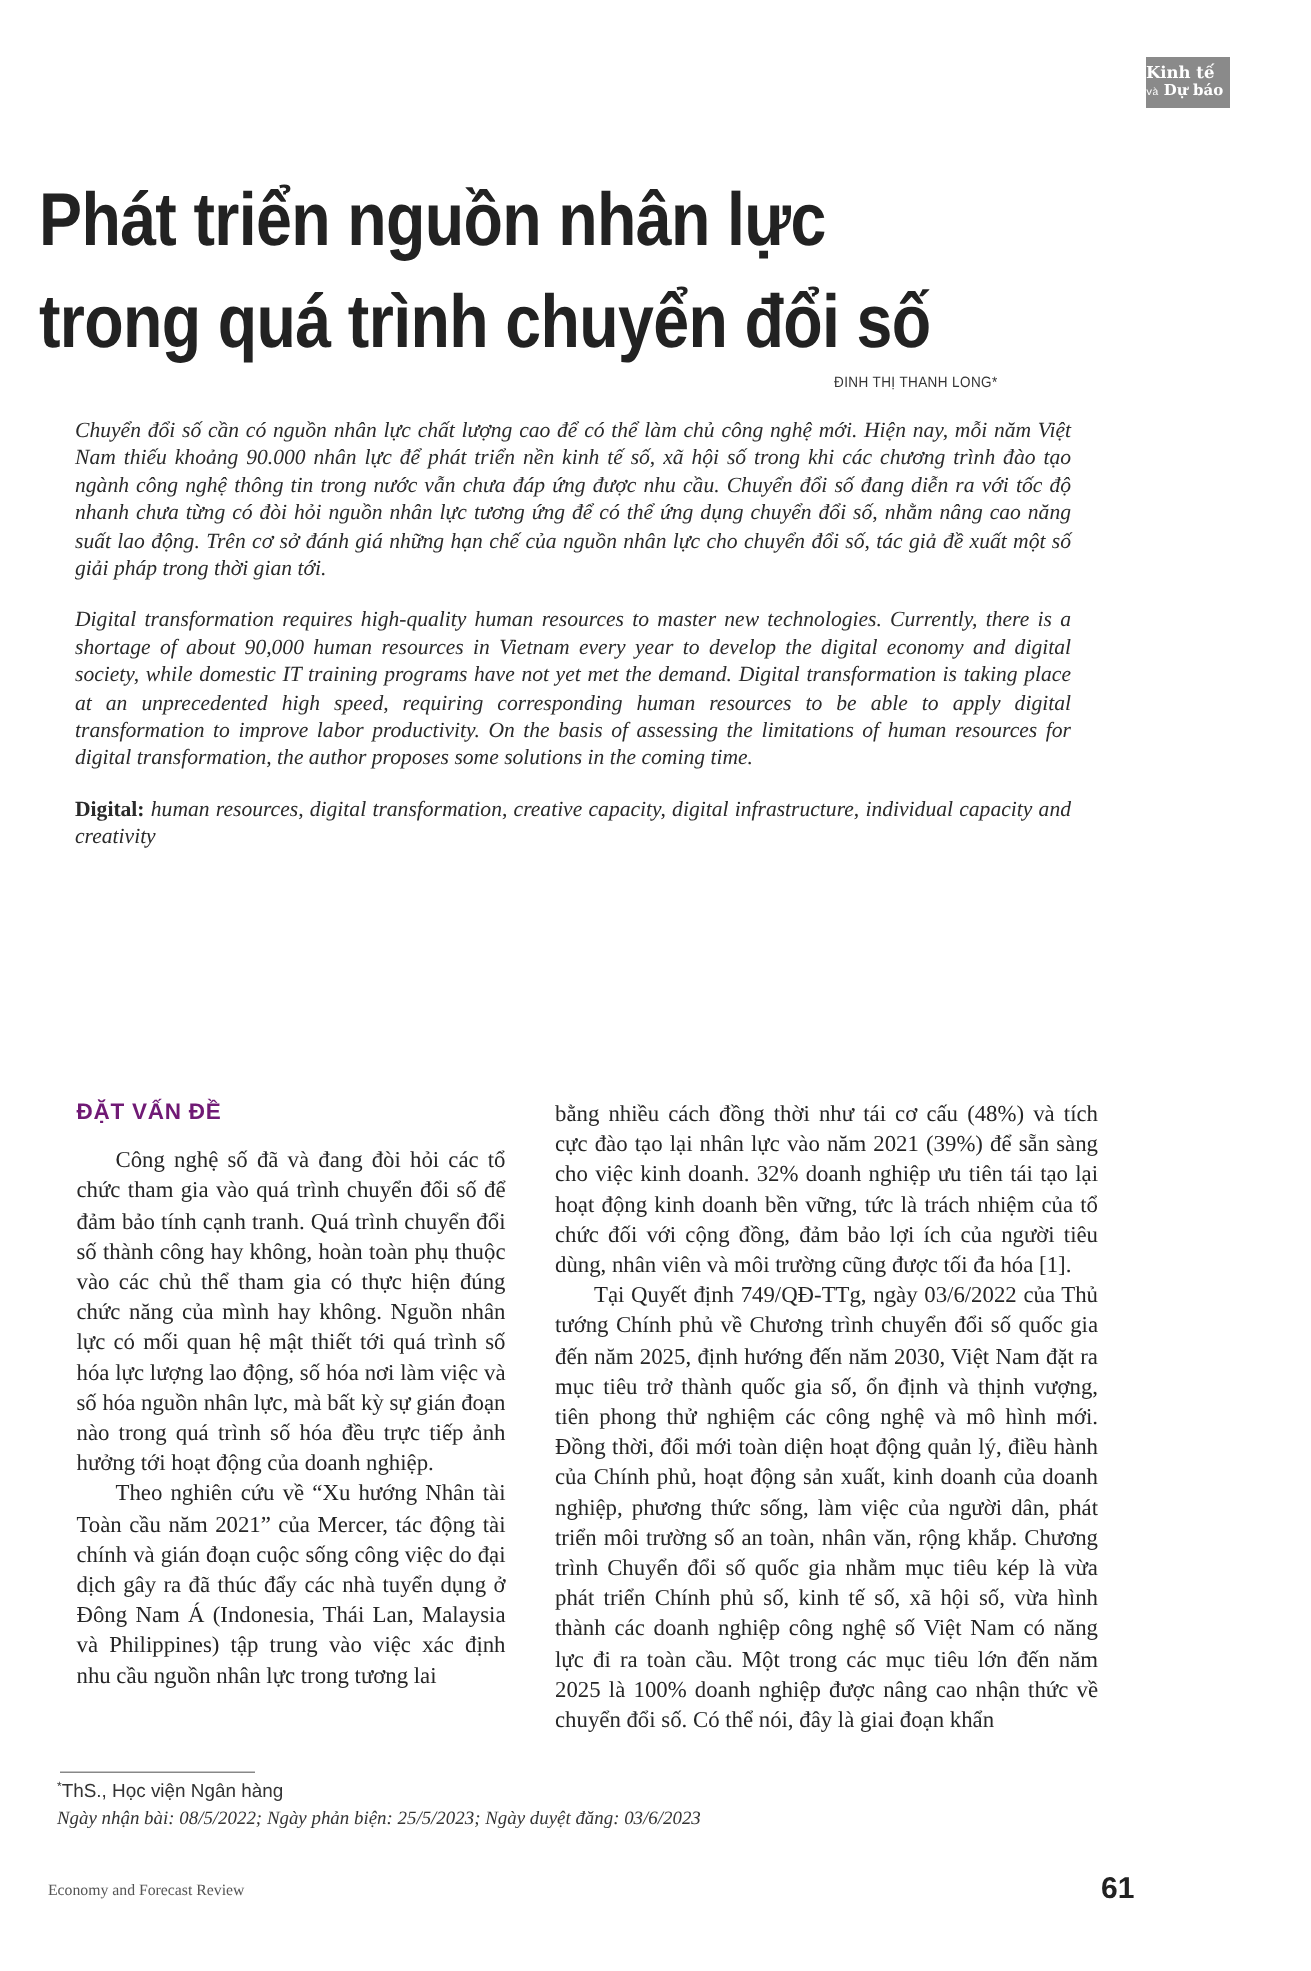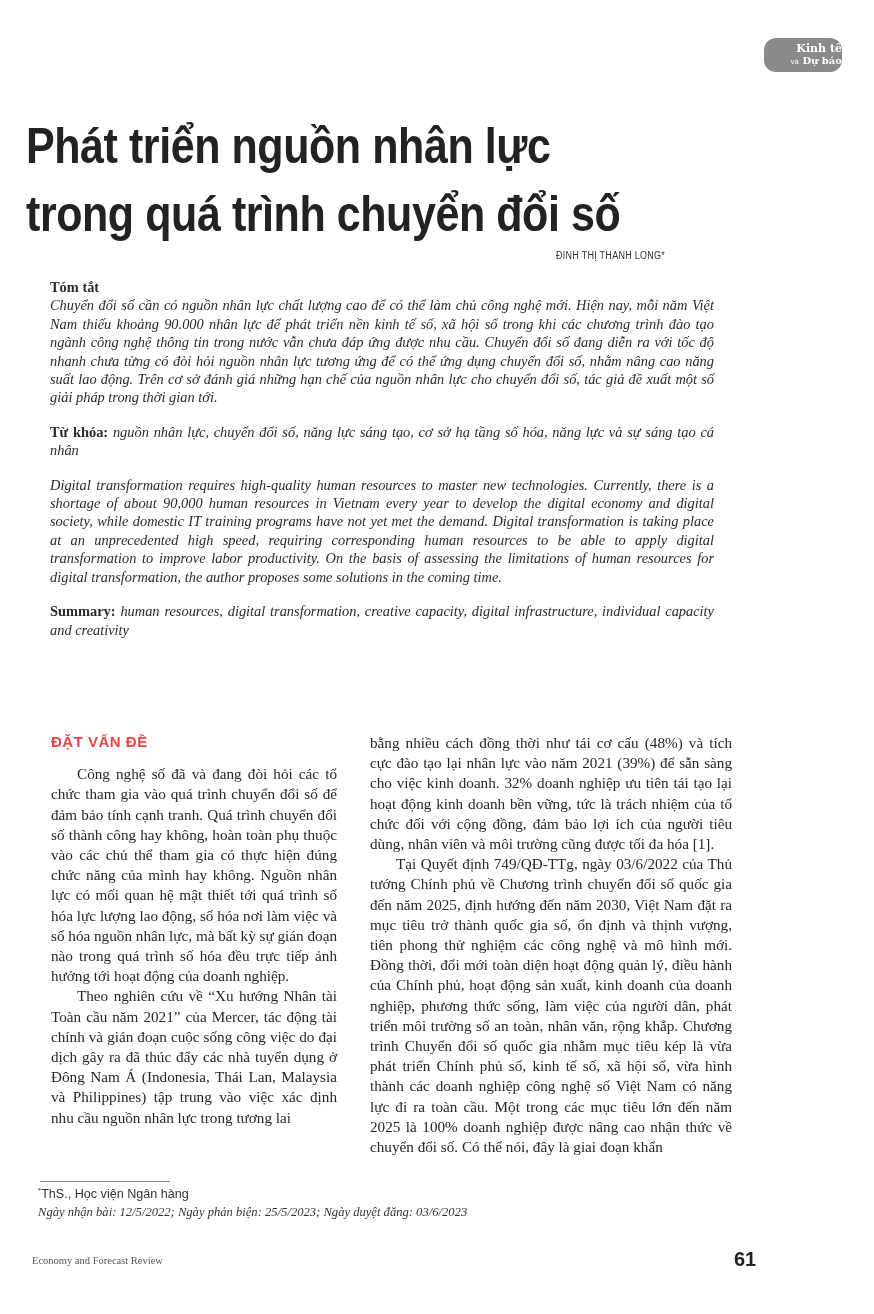--- a/index.html
+++ b/index.html
@@ -1,39 +1,39 @@
 <!DOCTYPE html>
 <html><head>
 <meta charset="utf-8">
 <style>
   html, body { margin: 0; padding: 0; background: #ffffff; }
   body { width: 874px; height: 1314px; position: relative; overflow: hidden; color: #1e1e1e; }
-  .badge { position: absolute; left: 764px; top: 38px; width: 78px; height: 34px; background: #8a8a8a; color: #fff;
-    font-family: "DejaVu Serif", serif; font-weight: bold; font-size: 10px; line-height: 12px; text-align: right; padding-top: 5px; box-sizing: border-box; border-radius: 12px; }
+  .badge { position: absolute; left: 764px; top: 38px; width: 56px; height: 34px; background: #8a8a8a; color: #fff;
+    font-family: "DejaVu Serif", serif; font-weight: bold; font-size: 10px; line-height: 12px; text-align: left; padding-top: 5px; box-sizing: border-box; }
   .badge .l1 { display: block; font-size: 11px; }
   .badge .l2 { display: block; font-size: 10px; }
   .badge .small { font-size: 7px; font-weight: normal; font-family: Liberation Mono, monospace; }
   .title { position: absolute; left: 26px; top: 112px; width: 800px; margin: 0;
     font-family: "Liberation Sans Narrow", "Liberation Sans", sans-serif; font-weight: bold; font-size: 50px; line-height: 68px;
     transform: scaleX(0.86); transform-origin: left top; color: #222; letter-spacing: -0.5px; }
   .author { position: absolute; left: 556px; top: 250px; font-family: "Liberation Sans", sans-serif; font-size: 10px;
     letter-spacing: 0.3px; color: #333; transform: scaleX(0.9); transform-origin: left top; }
   .abstract { position: absolute; left: 50px; top: 278px; width: 664px; font-family: "Liberation Serif", serif; font-size: 14.4px; line-height: 18.4px; color: #2a2a2a; }
   .abstract h3 { margin: 0; font-size: 14.4px; font-weight: bold; }
   .abstract p { margin: 0; font-style: italic; text-align: justify; }
   .abstract .kw { margin-top: 16px; font-style: normal; }
   .abstract .kw b { font-weight: bold; }
   .abstract .kw i { font-style: italic; }
   .abstract .gap { height: 16px; }
   .col { position: absolute; top: 732px; font-family: "Liberation Serif", serif; font-size: 15.2px; line-height: 20.2px; color: #262626; text-align: justify; }
   .col.left { left: 51px; width: 286px; }
   .col.right { left: 370px; width: 362px; top: 733px; }
   .col p { margin: 0; text-indent: 26px; }
   .col p.noindent { text-indent: 0; }
-  .section-heading { margin: 0 0 12px 0; font-family: "Liberation Sans", sans-serif; font-weight: bold; font-size: 15px; letter-spacing: 0.5px; color: #ef4444; }
+  .section-heading { margin: 0 0 12px 0; font-family: "Liberation Sans", sans-serif; font-weight: bold; font-size: 15px; letter-spacing: 0.5px; color: #701a75; }
   .footrule { position: absolute; left: 40px; top: 1181px; width: 130px; height: 1px; background: #888; }
   .footnote { position: absolute; left: 38px; top: 1186px; font-family: Liberation Sans, sans-serif; font-size: 12.6px; color: #333; }
   .footnote sup { font-size: 8px; }
   .dates { position: absolute; left: 38px; top: 1205px; font-family: "Liberation Serif", serif; font-style: italic; font-size: 12.6px; color: #333; }
   .journal { position: absolute; left: 32px; top: 1255px; font-family: "Liberation Serif", serif; font-size: 10.5px; color: #555; }
   .pagenum { position: absolute; left: 706px; top: 1248px; font-family: "Liberation Sans", sans-serif; font-weight: bold; font-size: 20px; color: #222; margin-left: 28px; }
 </style>
 </head>
 <body>
 
@@ -43,37 +43,35 @@
 </div>
 
 <h1 class="title">
   <span>Phát triển nguồn nhân lực</span><br>
   <span>trong quá trình chuyển đổi số</span>
 </h1>
 
 <div class="author">ĐINH THỊ THANH LONG*</div>
 
 <div class="abstract">
-  <h3>Tóm tắt</h3>
   <p>Chuyển đổi số cần có nguồn nhân lực chất lượng cao để có thể làm chủ công nghệ mới. Hiện nay, mỗi năm Việt Nam thiếu khoảng 90.000 nhân lực để phát triển nền kinh tế số, xã hội số trong khi các chương trình đào tạo ngành công nghệ thông tin trong nước vẫn chưa đáp ứng được nhu cầu. Chuyển đổi số đang diễn ra với tốc độ nhanh chưa từng có đòi hỏi nguồn nhân lực tương ứng để có thể ứng dụng chuyển đổi số, nhằm nâng cao năng suất lao động. Trên cơ sở đánh giá những hạn chế của nguồn nhân lực cho chuyển đổi số, tác giả đề xuất một số giải pháp trong thời gian tới.</p>
-  <p class="kw"><b>Từ khóa:</b> <i>nguồn nhân lực, chuyển đổi số, năng lực sáng tạo, cơ sở hạ tầng số hóa, năng lực và sự sáng tạo cá nhân</i></p>
   <div class="gap"></div>
   <p>Digital transformation requires high-quality human resources to master new technologies. Currently, there is a shortage of about 90,000 human resources in Vietnam every year to develop the digital economy and digital society, while domestic IT training programs have not yet met the demand. Digital transformation is taking place at an unprecedented high speed, requiring corresponding human resources to be able to apply digital transformation to improve labor productivity. On the basis of assessing the limitations of human resources for digital transformation, the author proposes some solutions in the coming time.</p>
-  <p class="kw"><b>Summary:</b> <i>human resources, digital transformation, creative capacity, digital infrastructure, individual capacity and creativity</i></p>
+  <p class="kw"><b>Digital:</b> <i>human resources, digital transformation, creative capacity, digital infrastructure, individual capacity and creativity</i></p>
 </div>
 
 <div class="col left">
   <h2 class="section-heading">ĐẶT VẤN ĐỀ</h2>
   <p>Công nghệ số đã và đang đòi hỏi các tổ chức tham gia vào quá trình chuyển đổi số để đảm bảo tính cạnh tranh. Quá trình chuyển đổi số thành công hay không, hoàn toàn phụ thuộc vào các chủ thể tham gia có thực hiện đúng chức năng của mình hay không. Nguồn nhân lực có mối quan hệ mật thiết tới quá trình số hóa lực lượng lao động, số hóa nơi làm việc và số hóa nguồn nhân lực, mà bất kỳ sự gián đoạn nào trong quá trình số hóa đều trực tiếp ảnh hưởng tới hoạt động của doanh nghiệp.</p>
   <p>Theo nghiên cứu về “Xu hướng Nhân tài Toàn cầu năm 2021” của Mercer, tác động tài chính và gián đoạn cuộc sống công việc do đại dịch gây ra đã thúc đẩy các nhà tuyển dụng ở Đông Nam Á (Indonesia, Thái Lan, Malaysia và Philippines) tập trung vào việc xác định nhu cầu nguồn nhân lực trong tương lai</p>
 </div>
 
 <div class="col right">
   <p class="noindent">bằng nhiều cách đồng thời như tái cơ cấu (48%) và tích cực đào tạo lại nhân lực vào năm 2021 (39%) để sẵn sàng cho việc kinh doanh. 32% doanh nghiệp ưu tiên tái tạo lại hoạt động kinh doanh bền vững, tức là trách nhiệm của tổ chức đối với cộng đồng, đảm bảo lợi ích của người tiêu dùng, nhân viên và môi trường cũng được tối đa hóa [1].</p>
   <p>Tại Quyết định 749/QĐ-TTg, ngày 03/6/2022 của Thủ tướng Chính phủ về Chương trình chuyển đổi số quốc gia đến năm 2025, định hướng đến năm 2030, Việt Nam đặt ra mục tiêu trở thành quốc gia số, ổn định và thịnh vượng, tiên phong thử nghiệm các công nghệ và mô hình mới. Đồng thời, đổi mới toàn diện hoạt động quản lý, điều hành của Chính phủ, hoạt động sản xuất, kinh doanh của doanh nghiệp, phương thức sống, làm việc của người dân, phát triển môi trường số an toàn, nhân văn, rộng khắp. Chương trình Chuyển đổi số quốc gia nhằm mục tiêu kép là vừa phát triển Chính phủ số, kinh tế số, xã hội số, vừa hình thành các doanh nghiệp công nghệ số Việt Nam có năng lực đi ra toàn cầu. Một trong các mục tiêu lớn đến năm 2025 là 100% doanh nghiệp được nâng cao nhận thức về chuyển đổi số. Có thể nói, đây là giai đoạn khẩn</p>
 </div>
 
 <div class="footrule"></div>
 <div class="footnote"><sup>*</sup><span>ThS., Học viện Ngân hàng</span></div>
-<div class="dates">Ngày nhận bài: 12/5/2022; Ngày phản biện: 25/5/2023; Ngày duyệt đăng: 03/6/2023</div>
+<div class="dates">Ngày nhận bài: 08/5/2022; Ngày phản biện: 25/5/2023; Ngày duyệt đăng: 03/6/2023</div>
 
 <div class="journal">Economy and Forecast Review</div>
 <div class="pagenum">61</div>
 
 </body></html>

